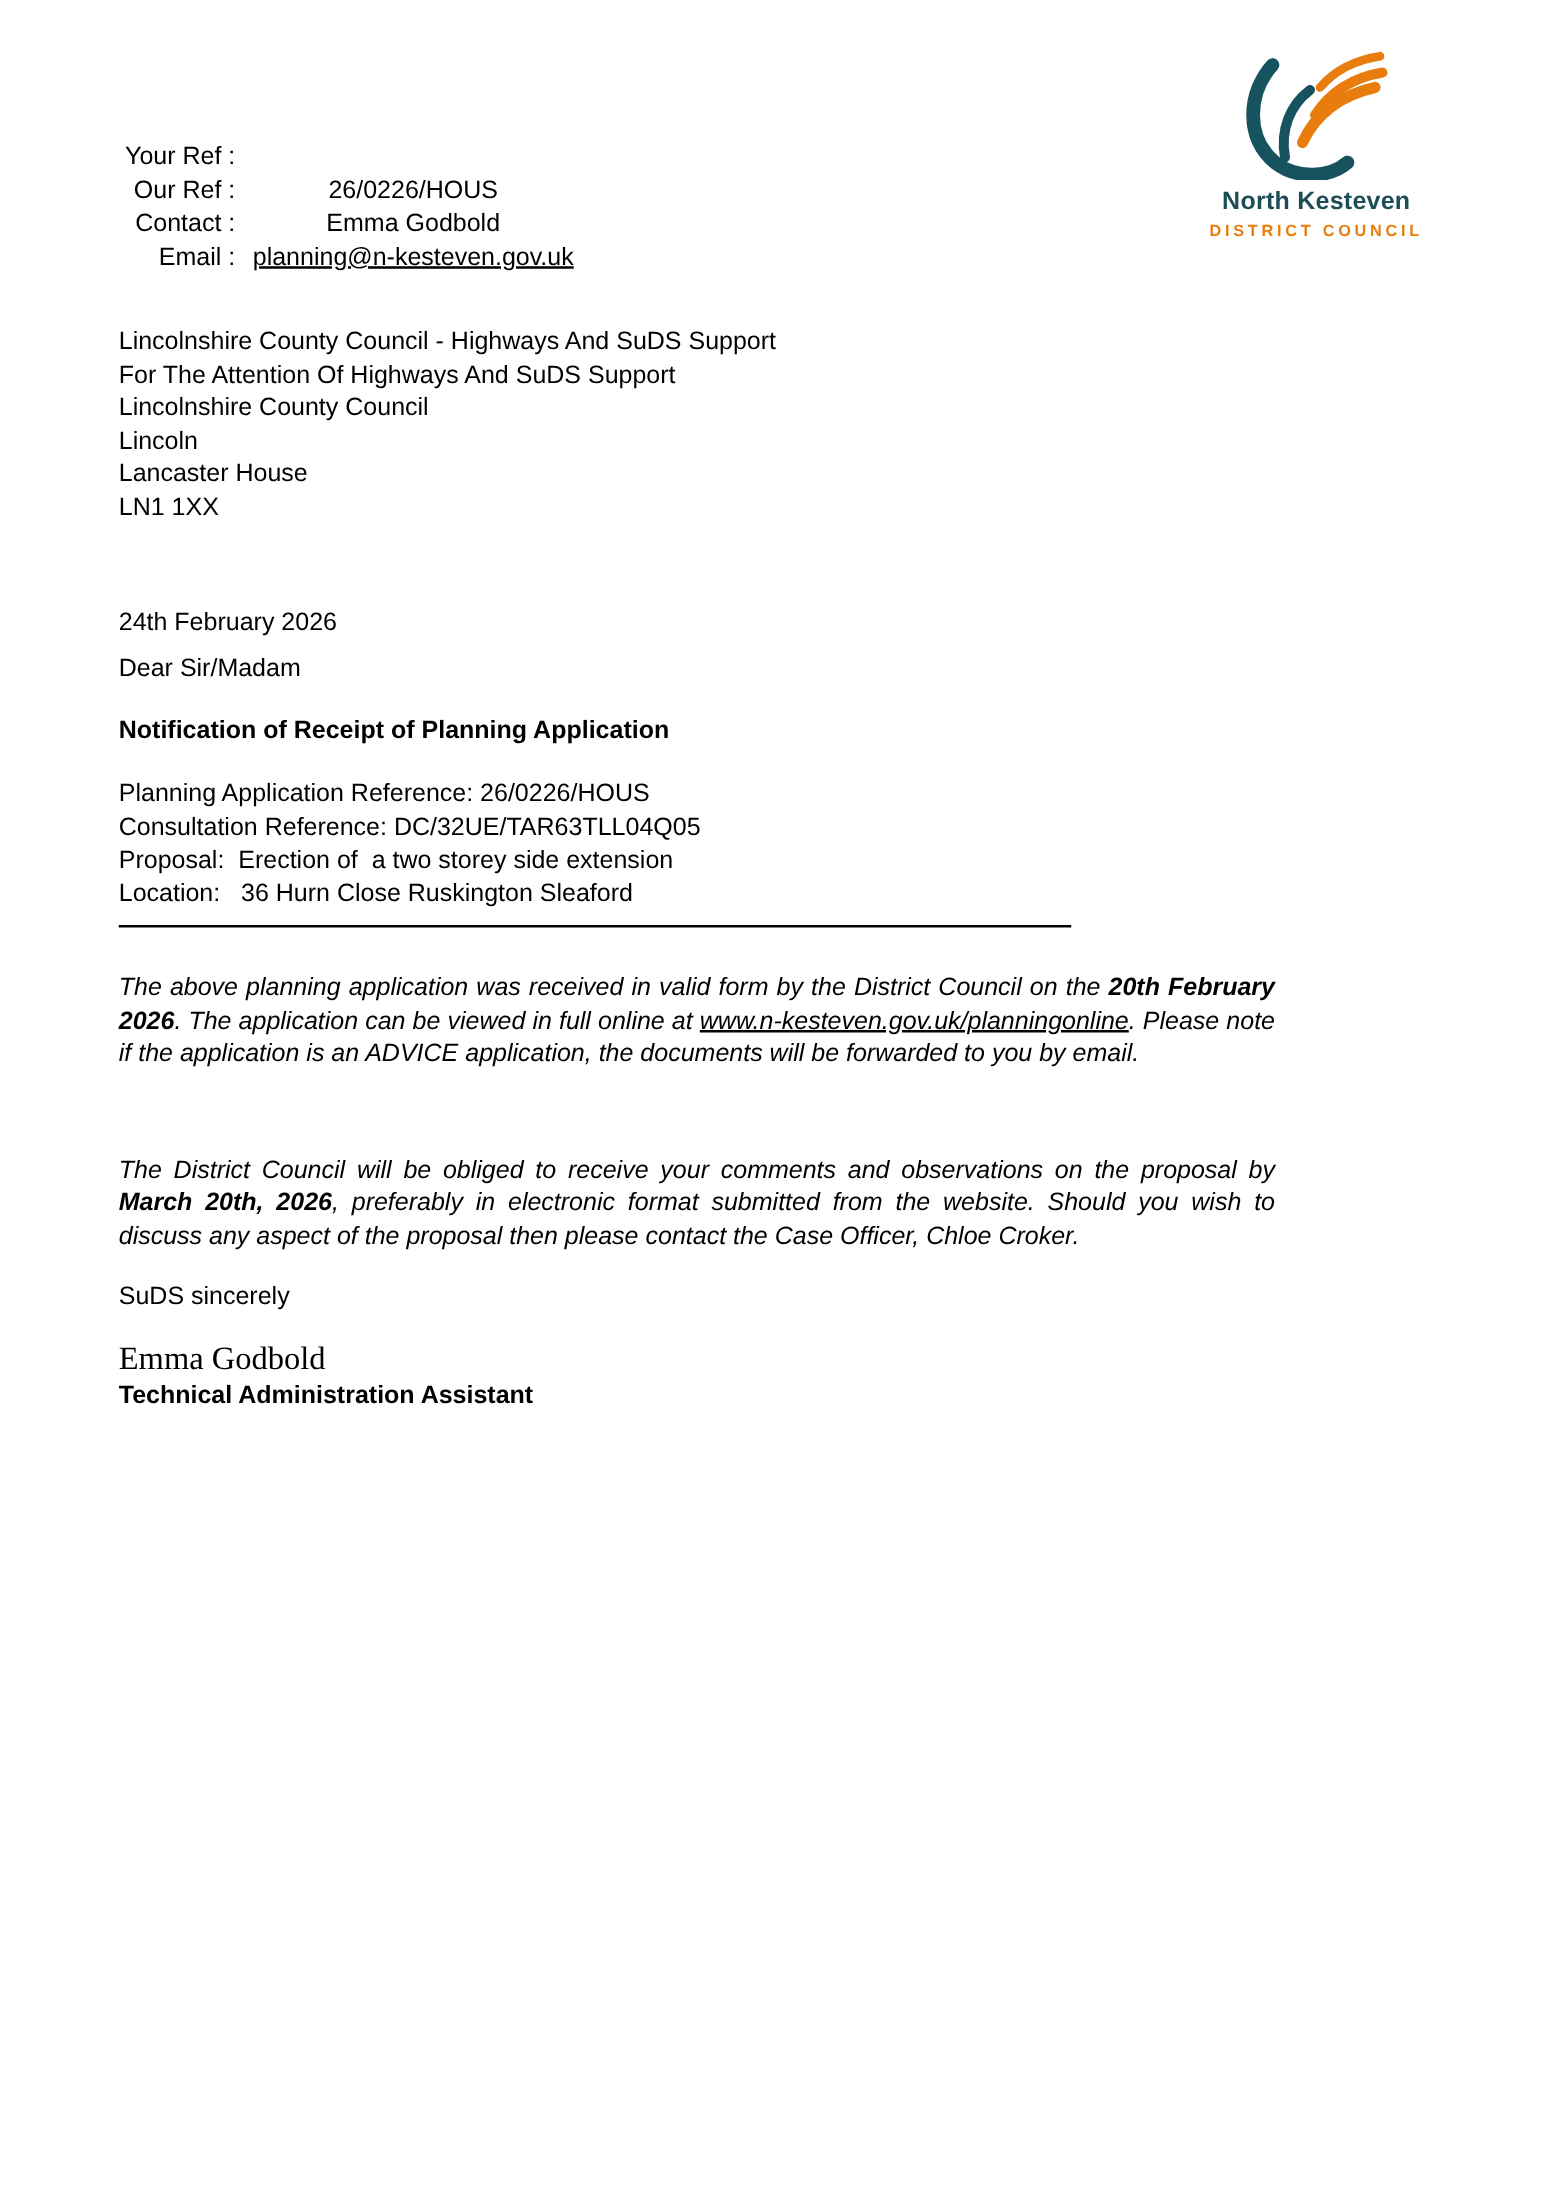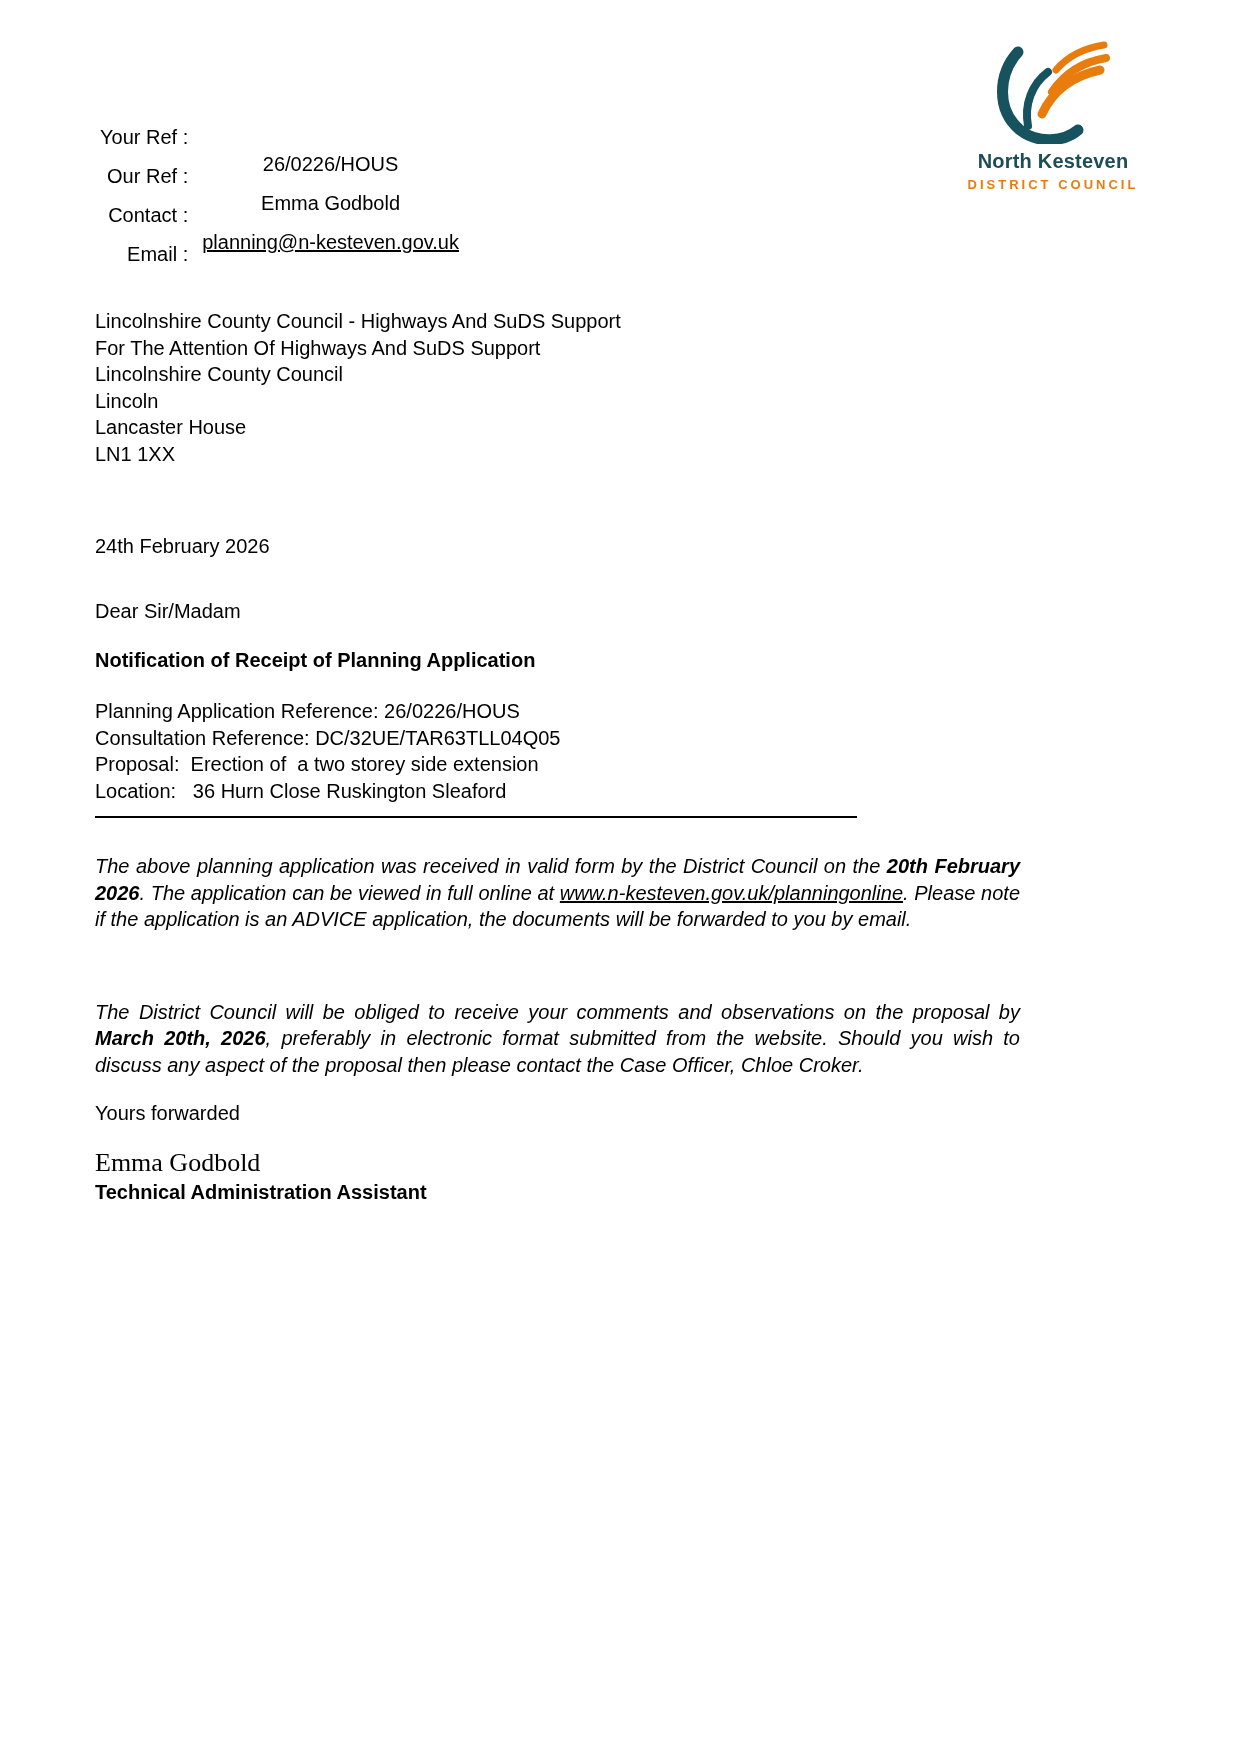--- a/index.html
+++ b/index.html
@@ -25,21 +25,21 @@
     padding: 40px 88px 0 100px;
   }
   .refs {
     margin-top: 73px;
     display: grid;
     grid-template-columns: auto auto;
     column-gap: 14px;
     row-gap: 3px;
     line-height: 24px;
   }
-  .ref-label { text-align: right; white-space: pre; margin-top: 12px; }
+  .ref-label { text-align: right; white-space: pre; }
   .ref-value { text-align: center; white-space: pre; }
   .link {
     color: #000000;
     text-decoration: underline;
     cursor: pointer;
   }
   .logo {
     width: 200px;
     text-align: center;
     flex-shrink: 0;
@@ -61,21 +61,21 @@
   }
   .content {
     margin-left: 95px;
     width: 925px;
   }
   .address {
     margin-top: 42px;
     line-height: 26.5px;
   }
   .date { margin-top: 66px; line-height: 26px; }
-  .salutation { margin-top: 39px; line-height: 26px; }
+  .salutation { margin-top: 11px; line-height: 26px; }
   .subject { margin-top: 23px; font-weight: bold; line-height: 26px; }
   .app-block {
     margin-top: 25px;
     font-weight: normal;
     line-height: 26.5px;
   }
   .app-block div { white-space: pre-wrap; }
   .rule {
     width: 762px;
     border-bottom: 2px solid #000000;
@@ -159,20 +159,20 @@
       <div>Proposal:  Erection of  a two storey side extension</div>
       <div>Location:   36 Hurn Close Ruskington Sleaford</div>
     </div>
 
     <div class="rule"></div>
 
     <p class="para"><span>The above planning application was received in valid form by the District Council on the </span><b>20th February 2026</b><span>. The application can be viewed in full online at </span><a class="link">www.n-kesteven.gov.uk/planningonline</a><span>. Please note if the application is an ADVICE application, the documents will be forwarded to you by email.</span></p>
 
     <p class="para para2"><span>The District Council will be obliged to receive your comments and observations on the proposal by </span><b>March 20th, 2026</b><span>, preferably in electronic format submitted from the website. Should you wish to discuss any aspect of the proposal then please contact the Case Officer, Chloe Croker.</span></p>
 
-    <div class="valediction">Yours forwarded</div>
+    <div class="valediction">SuDS sincerely</div>
 
     <div class="signature">Emma Godbold</div>
     <div class="sig-title">Technical Administration Assistant</div>
 
   </div>
 
 </div>
 
 </body></html>

